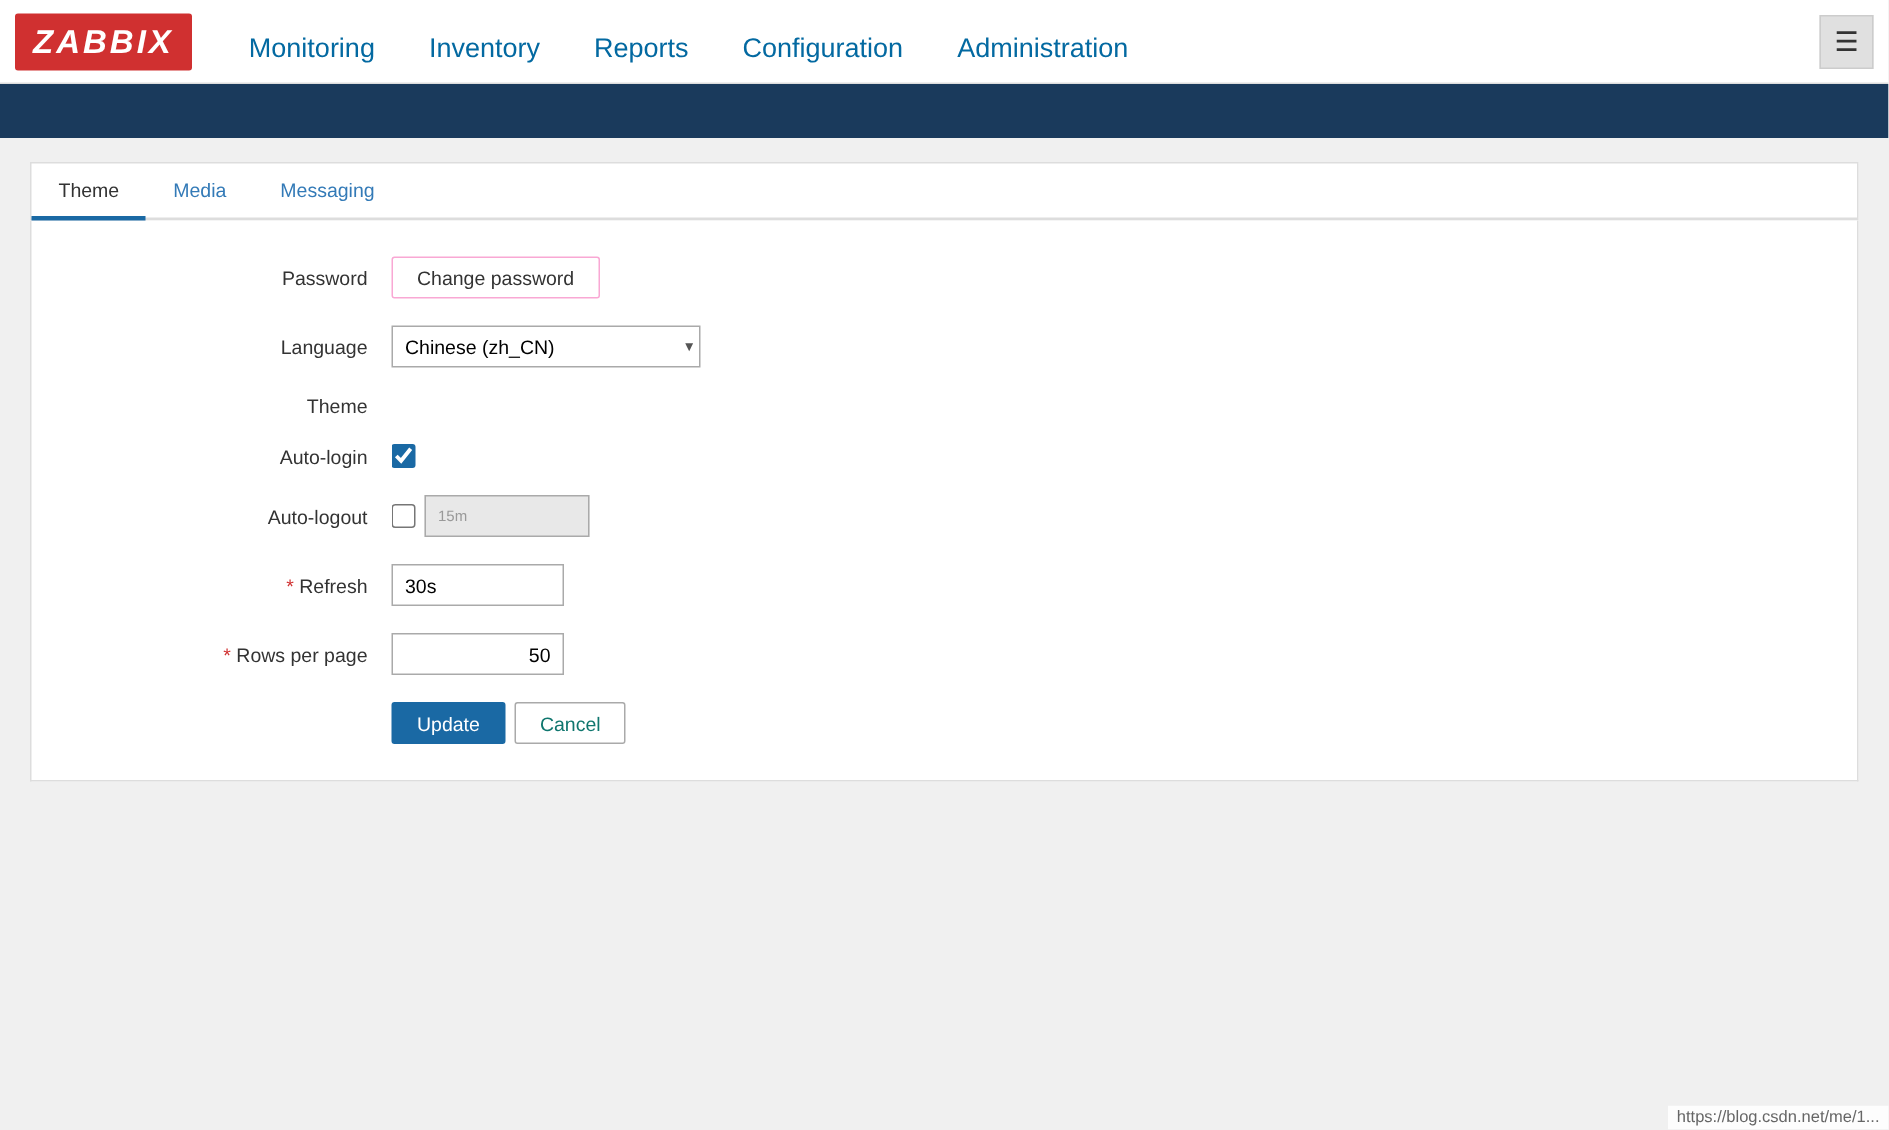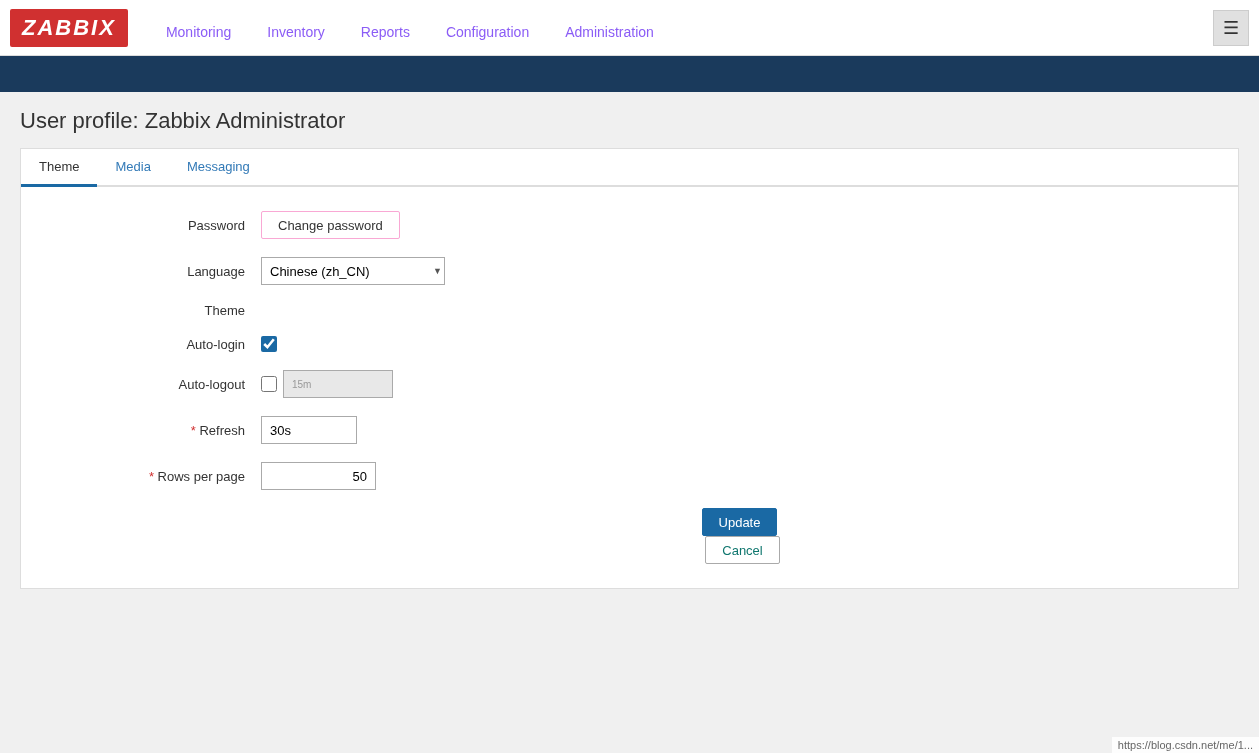--- a/index.html
+++ b/index.html
@@ -26,22 +26,22 @@
       font-style: italic;
     }
     .nav {
       display: flex;
       gap: 0;
     }
     .nav-item {
       padding: 0 18px;
       height: 48px;
       line-height: 56px;
-      font-size: 14px;
-      color: #8b5cf6;
+      font-size: 18px;
+      color: #0369a1;
       cursor: pointer;
       white-space: nowrap;
       text-decoration: none;
     }
     .nav-right {
       margin-left: auto;
       display: flex;
       align-items: center;
     }
     .user-icon-btn {
@@ -191,41 +191,40 @@
     }
     .url-input {
       width: 710px;
       border: 1px solid #aaa;
       padding: 4px 8px;
       font-size: 13px;
       background: #fff;
       height: 28px;
     }
     .refresh-input {
-      width: 96px;
+      width: 115px;
     }
     .rows-input {
       width: 115px;
       text-align: right;
     }
     .bottom-url {
       position: fixed;
       bottom: 0;
       right: 0;
       font-size: 11px;
       color: #666;
       background: rgba(255,255,255,0.85);
       padding: 2px 6px;
     }
     .form-buttons {
       display: flex;
       align-items: center;
       margin-left: 220px;
       margin-top: 10px;
-      flex-direction: column;
     }
   </style>
 </head>
 <body>
 
 <div class="header">
   <div class="logo">ZABBIX</div>
   <nav class="nav">
     <a class="nav-item">Monitoring</a>
     <a class="nav-item">Inventory</a>
@@ -234,39 +233,38 @@
     <a class="nav-item">Administration</a>
   </nav>
   <div class="nav-right">
     <div class="user-icon-btn">☰</div>
   </div>
 </div>
 
 <div class="subheader"></div>
 
 <div class="page-content">
-  <h1 class="page-title">User profile: Zabbix Administrator</h1>
 
   <div class="tabs">
     <div class="tab active">Theme</div>
     <div class="tab">Media</div>
     <div class="tab">Messaging</div>
   </div>
 
   <div class="form-area">
 
     <div class="form-row">
       <label class="form-label">Password</label>
       <button class="btn btn-grey">Change password</button>
     </div>
 
     <div class="form-row">
       <label class="form-label">Language</label>
       <div class="select-wrapper">
-        <select class="form-control" style="width:184px;">
+        <select class="form-control" style="width:206px;">
           <option>Chinese (zh_CN)</option>
           <option>Default</option>
           <option>English (en_US)</option>
           <option>Russian (ru_RU)</option>
         </select>
       </div>
     </div>
 
     <div class="form-row">
       <label class="form-label">Theme</label>

